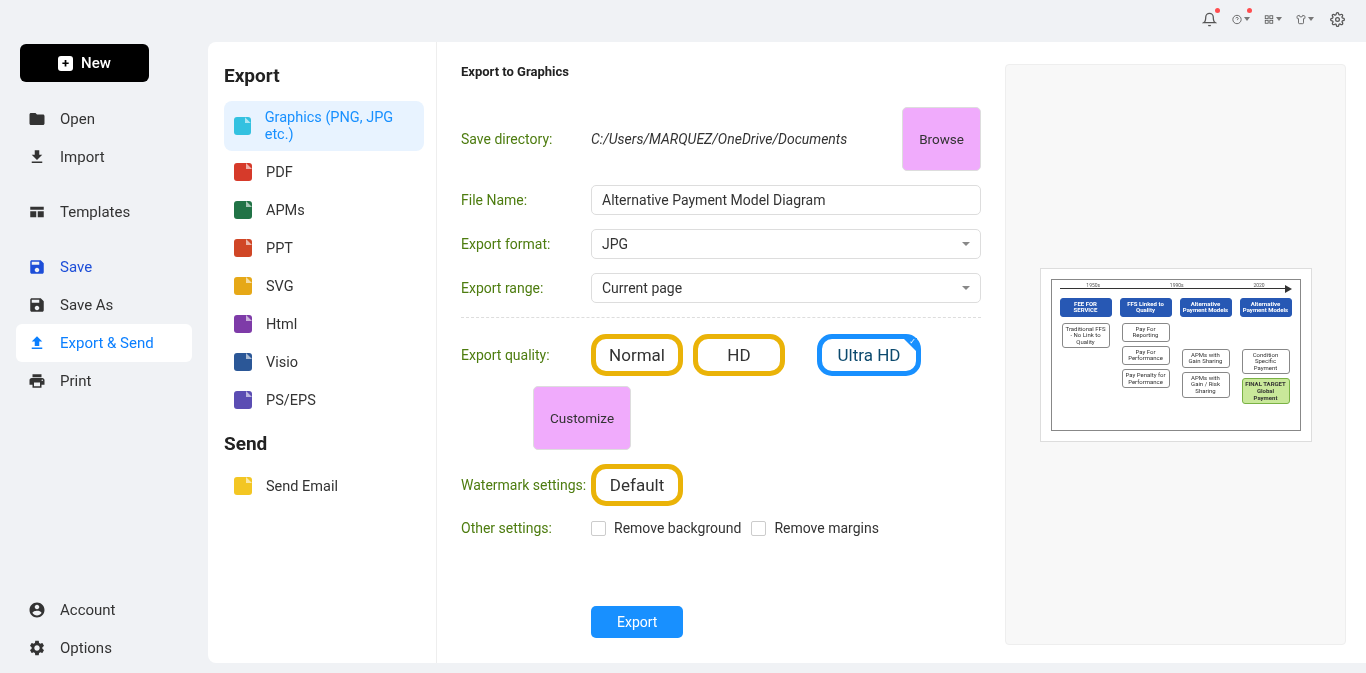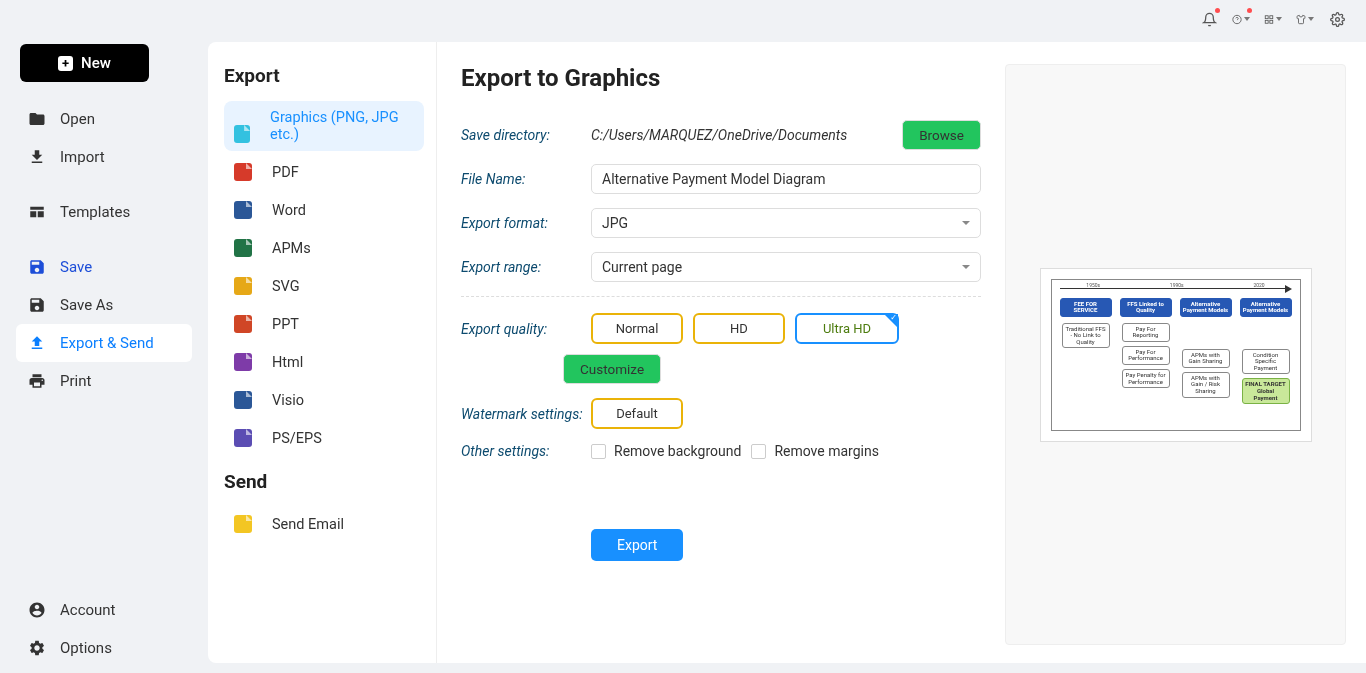--- a/index.html
+++ b/index.html
@@ -18,44 +18,44 @@
 .side-item { display: flex; align-items: center; gap: 14px; padding: 10px 12px; border-radius: 6px; font-size: 15px; color: #333; cursor: pointer; }
 .side-item.active { background: #fff; color: #0b7fff; }
 .side-item.disabled { color: #1d4ed8; cursor: default; }
 .side-icon { width: 18px; height: 18px; display: inline-flex; align-items: center; justify-content: center; color: inherit; }
 .side-sep { height: 1px; margin: 8px 8px; }
 .side-spacer { flex: 1; }
 
 .panel-wrap { flex: 1; display: flex; padding: 4px 0 10px 0; }
 .second-col { width: 228px; background: #fff; border-radius: 8px 0 0 8px; padding: 22px 12px 12px 16px; }
 .second-col h2 { font-size: 19px; font-weight: 700; color: #222; margin-bottom: 14px; }
-.exp-item { display: flex; align-items: flex-end; gap: 20px; padding: 8px 10px; border-radius: 8px; font-size: 14.5px; color: #333; cursor: pointer; margin-bottom: 4px; }
+.exp-item { display: flex; align-items: center; gap: 14px; padding: 8px 10px; border-radius: 8px; font-size: 14.5px; color: #333; cursor: pointer; margin-bottom: 4px; }
 .exp-item.active { background: #e8f3ff; color: #1890ff; }
 .file-ico { width: 18px; height: 18px; border-radius: 3px; position: relative; }
 .file-ico::after { content: ''; position: absolute; top: 0; right: 0; width: 6px; height: 6px; background: rgba(255,255,255,0.6); clip-path: polygon(0 0, 100% 100%, 0 100%); }
 
 .content { flex: 1; background: #fff; border-left: 1px solid #eee; display: flex; padding: 22px 20px 18px 24px; gap: 24px; overflow: hidden; }
 .form-area { width: 520px; }
-.form-area h2 { font-size: 24px; font-weight: 700; color: #222; margin-bottom: 28px; }
+.form-area h2 { font-size: 13px; font-weight: 700; color: #222; margin-bottom: 28px; }
 .row { display: flex; align-items: center; margin-bottom: 14px; }
-.row .lbl { width: 130px; font-size: 14px; color: #0c4a6e; font-style: italic; }
+.row .lbl { width: 130px; font-size: 14px; color: #4d7c0f; }
 .row .val-area { flex: 1; display: flex; align-items: center; gap: 10px; }
 .text-val { font-size: 14px; color: #333; flex: 1; font-style: italic; }
-.btn-sm { background: #22c55e; border: 1px solid #ddd; border-radius: 5px; padding: 6px 16px; font-size: 13.5px; cursor: pointer; color: #333; }
+.btn-sm { background: #f0abfc; border: 1px solid #ddd; border-radius: 5px; padding: 23px 16px; font-size: 13.5px; cursor: pointer; color: #333; }
 .input, .select { flex: 1; border: 1px solid #ddd; border-radius: 5px; padding: 6px 10px; font-size: 14px; color: #333; background: #fff; }
 .select { position: relative; cursor: pointer; }
 .select::after { content: ''; position: absolute; right: 10px; top: 50%; transform: translateY(-50%); border-left: 4px solid transparent; border-right: 4px solid transparent; border-top: 4px solid #888; }
 .dashed-sep { border-top: 1px dashed #ddd; margin: 8px 0 16px 0; }
 .seg-group { display: flex; gap: 10px; }
-.seg-btn { border: 2px solid #eab308; border-radius: 6px; padding: 6px 0; font-size: 13px; background: #fff; cursor: pointer; color: #333; width: 92px; text-align: center; position: relative; }
+.seg-btn { border: 5px solid #eab308; border-radius: 15px; padding: 6px 0; font-size: 17px; background: #fff; cursor: pointer; color: #333; width: 92px; text-align: center; position: relative; }
 .seg-btn.wide { width: 104px; }
-.seg-btn.active { border-color: #1890ff; color: #4d7c0f; }
+.seg-btn.active { border-color: #1890ff; color: #0c4a6e; margin-left: 22px; }
 .seg-btn.active::after { content: ''; position: absolute; top: -1px; right: -1px; width: 14px; height: 14px; background: #1890ff; clip-path: polygon(0 0, 100% 0, 100% 100%); }
 .seg-btn.active::before { content: '✓'; position: absolute; top: -2px; right: 0px; color: #fff; font-size: 8px; z-index: 1; }
-.second-line { margin-left: 102px; margin-top: -4px; margin-bottom: 14px; }
+.second-line { margin-left: 72px; margin-top: -4px; margin-bottom: 14px; }
 .chk-group { display: flex; gap: 28px; }
 .chk { display: flex; align-items: center; gap: 8px; font-size: 14px; color: #333; cursor: pointer; }
 .chk-box { width: 15px; height: 15px; border: 1px solid #ccc; border-radius: 2px; }
 .export-btn { background: #1890ff; color: #fff; border: none; border-radius: 5px; padding: 8px 26px; font-size: 14px; cursor: pointer; margin-left: 130px; margin-top: 56px; }
 
 .preview { flex: 1; background: #f8f8f8; border-radius: 4px; border: 1px solid #eee; display: flex; align-items: center; justify-content: center; }
 .preview-card { background: #fff; padding: 10px; border: 1px solid #ddd; }
 .diagram { width: 250px; height: 152px; border: 1px solid #888; position: relative; padding: 4px; font-size: 6px; }
 .diag-arrow { position: absolute; top: 4px; left: 8px; right: 8px; height: 10px; display: flex; align-items: center; }
 .diag-arrow-line { flex: 1; height: 1px; border-top: 1px solid #333; position: relative; }
@@ -204,34 +204,30 @@
       <h2>Export</h2>
       <div class="exp-item active">
           <span class="file-ico" style="background:#33c1e0"></span>
           <span>Graphics (PNG, JPG etc.)</span>
         </div>
       <div class="exp-item">
           <span class="file-ico" style="background:#d63a2a"></span>
           <span>PDF</span>
         </div>
       <div class="exp-item">
-          <span class="file-ico" style="background:#2b5797"></span>
-          <span>Word</span>
-        </div>
-      <div class="exp-item">
           <span class="file-ico" style="background:#217346"></span>
           <span>APMs</span>
         </div>
       <div class="exp-item">
+          <span class="file-ico" style="background:#d04626"></span>
+          <span>PPT</span>
+        </div>
+      <div class="exp-item">
           <span class="file-ico" style="background:#e6a817"></span>
           <span>SVG</span>
-        </div>
-      <div class="exp-item">
-          <span class="file-ico" style="background:#d04626"></span>
-          <span>PPT</span>
         </div>
       <div class="exp-item">
           <span class="file-ico" style="background:#7e3ba8"></span>
           <span>Html</span>
         </div>
       <div class="exp-item">
           <span class="file-ico" style="background:#2b5797"></span>
           <span>Visio</span>
         </div>
       <div class="exp-item">

